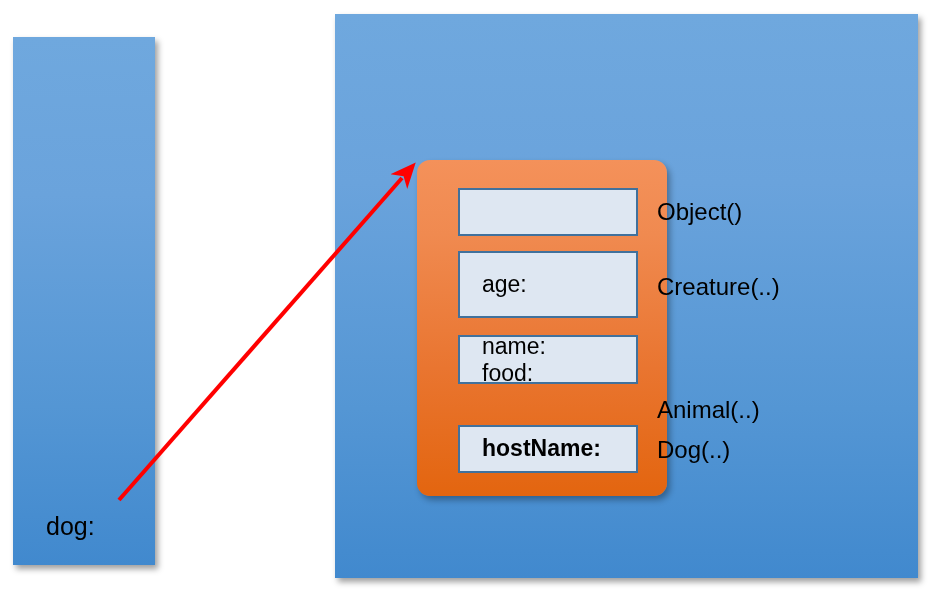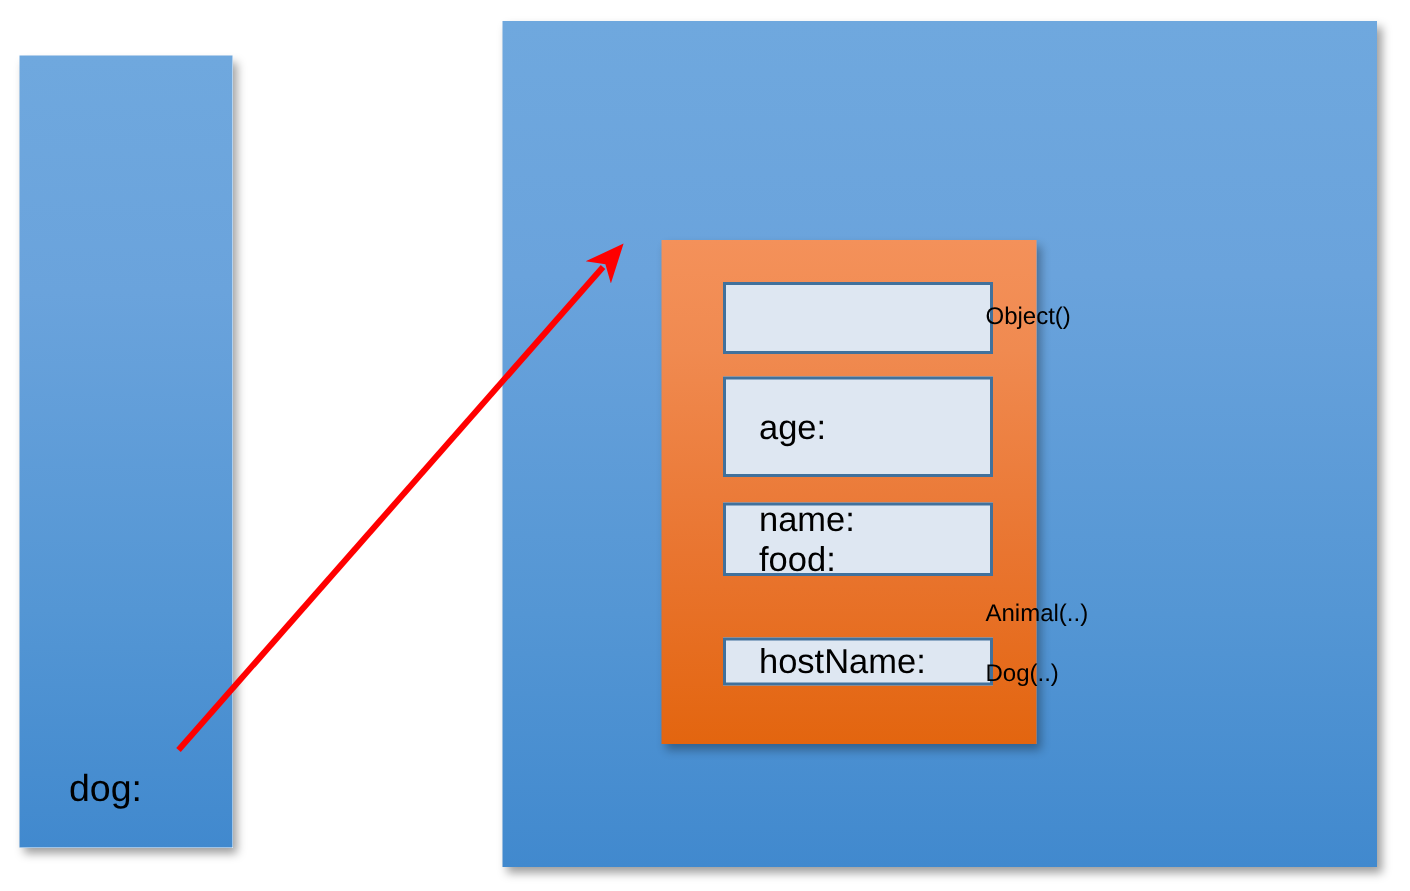--- a/index.html
+++ b/index.html
@@ -45,26 +45,27 @@
     top: 513px;
     font-size: 25px;
     color: #000000;
     line-height: 1.1;
     white-space: pre;
   }
 
   
   #object-block {
     position: absolute;
-    left: 441px;
+    left: 417px;
     top: 160px;
     width: 250px;
     height: 336px;
     background: linear-gradient(to bottom, #F4915A 0%, #F08A50 22%, #E97530 62%, #E3650F 100%);
     box-shadow: 3px 4px 6px rgba(0,0,0,0.32);
+    border-radius: 13px;
   }
 
   
   .field-box {
     position: absolute;
     left: 41px;  
     width: 180px;
     background: #DEE7F2;
     border: 2px solid #41719C;
     box-sizing: border-box;
@@ -77,21 +78,21 @@
     font-size: 23px;
     color: #000000;
     line-height: 1.18;
     white-space: pre;
   }
 
   
   .class-label {
     position: absolute;
     left: 657px;  
-    font-size: 16px;
+    font-size: 24px;
     color: #000000;
     white-space: pre;
     transform: translateY(-50%);
   }
 
   
   #pointer-arrow {
     position: absolute;
     left: 0;
     top: 0;
@@ -119,28 +120,29 @@
 
     <div class="field-box" style="top:91px; height:67px;">
       <span class="field-text">age:</span>
     </div>
 
     <div class="field-box" style="top:175px; height:49px;">
       <span class="field-text">name:
 food:</span>
     </div>
 
-    <div class="field-box" style="top:265px; height:32px;">
+    <div class="field-box" style="top:265px; height:48px;font-weight:bold;">
       <span class="field-text">hostName:</span>
     </div>
 
   </div>
 
   <span class="class-label" style="top:212px;">Object()</span>
 
+  <span class="class-label" style="top:287px;">Creature(..)</span>
 
   <span class="class-label" style="top:370px;margin-top:40px;">Animal(..)</span>
 
   <span class="class-label" style="top:450px;text-align:right;">Dog(..)</span>
 
   <svg id="pointer-arrow" viewBox="0 0 940 594">
     <defs>
       <marker id="arrowhead" markerWidth="7" markerHeight="7" refX="1.2" refY="3" orient="auto" markerUnits="strokeWidth">
         <path d="M0,0.2 L6.4,3 L0,5.8 L1.8,3 Z" fill="#FF0000"></path>
       </marker>

